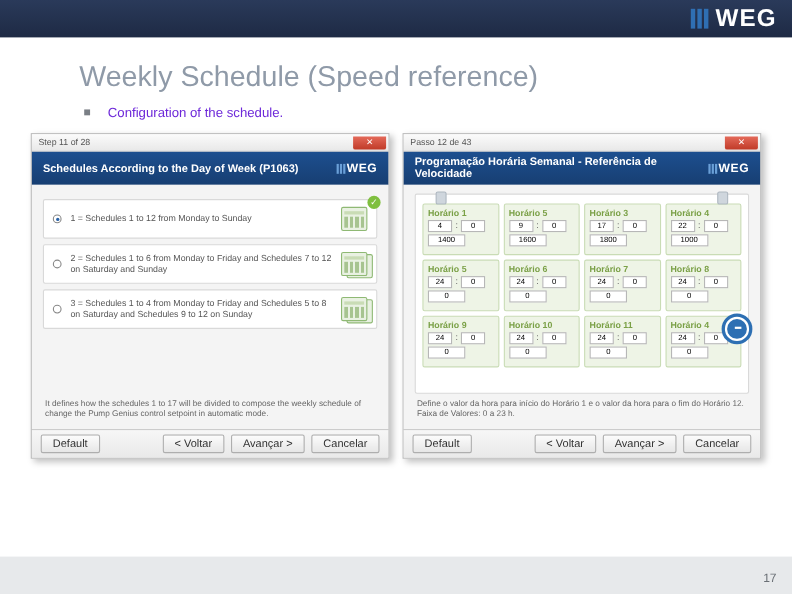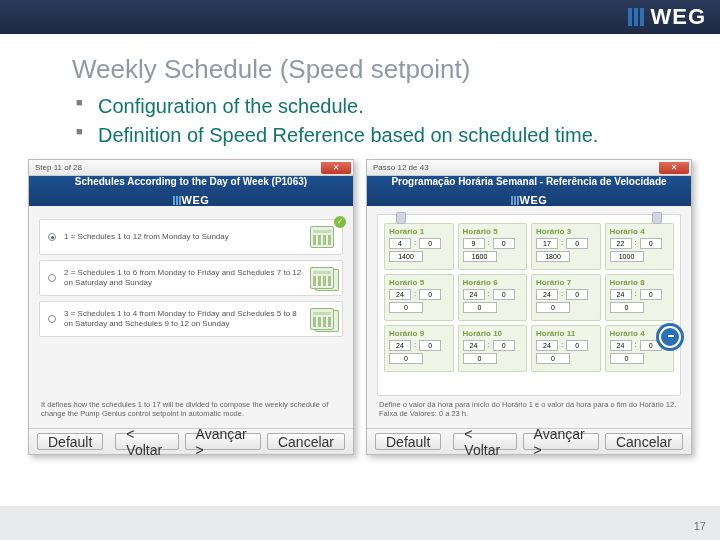--- a/index.html
+++ b/index.html
@@ -30,22 +30,22 @@
     font-weight: 400;
   }
   .bullets {
     margin-left: 76px;
     margin-bottom: 12px;
   }
   .bullets li {
     list-style: none;
     position: relative;
     padding-left: 22px;
-    font-size: 20px;
-    color: #0f766e;
+    font-size: 12px;
+    color: #6d28d9;
     margin: 6px 0;
   }
   .bullets li::before {
     content: "■";
     position: absolute; left: 0; top: 1px;
     color: #7a7f85;
     font-size: 11px;
   }
   .shots {
     display: flex;
@@ -73,21 +73,20 @@
     width: 30px; height: 12px;
     background: linear-gradient(#e46a5a,#c03a28);
     color:#fff; font-size:8px; text-align:center; line-height:11px;
     border-radius:0 0 2px 2px;
   }
   .ribbon {
     height: 30px;
     background: linear-gradient(#1d4f8f,#173e72);
     display:flex; align-items:center; justify-content:space-between;
     padding: 0 10px;
-    flex-direction: column;
   }
   .ribbon-title {
     color:#fff; font-weight:600; font-size:10px;
   }
   .ribbon-logo {
     color:#fff; font-weight:900; font-size:11px; letter-spacing:.5px;
     display:flex; align-items:center; gap:1px;
   }
   .ribbon-logo .bars { display:inline-flex; gap:1px;}
   .ribbon-logo .bars span{width:2px;height:9px;background:#6aa0d8;display:inline-block;}
@@ -132,21 +131,21 @@
   }
   .hint {
     font-size:7.5px; color:#666; margin-top:auto; padding:4px 2px 2px;
   }
   .win-footer {
     height:26px; border-top:1px solid #ccc;
     background:linear-gradient(#f7f7f7,#e9e9e9);
     display:flex; align-items:center; padding:0 8px; gap:6px;
   }
   .btn {
-    height:17px; padding:0 10px; font-size:14px;
+    height:17px; padding:0 10px; font-size:10px;
     background:linear-gradient(#fcfcfc,#e6e6e6);
     border:1px solid #aeaeae; border-radius:2px;
     display:inline-flex; align-items:center;
     color:#333;
   }
   .spacer{flex:1;}
   
   .calwrap {
     background:#fff; border:1px solid #d9d9d9; border-radius:2px;
     padding:8px 6px 4px; flex:1; position:relative;
@@ -203,25 +202,24 @@
   <div class="logo">
     <span class="bars">
         <span></span>
         <span></span>
         <span></span>
       </span>
     <span>WEG</span>
   </div>
 </div>
 
-<h1 class="title">Weekly Schedule (Speed setpoint)</h1>
+<h1 class="title">Weekly Schedule (Speed reference)</h1>
 
 <ul class="bullets">
   <li>Configuration of the schedule.</li>
-  <li>Definition of Speed Reference based on scheduled time.</li>
 </ul>
 
 <div class="shots">
 
   <div class="win">
     <div class="win-titlebar">
       <span>Step 11 of 28</span>
       <span class="closebtn">✕</span>
     </div>
     <div class="ribbon">

